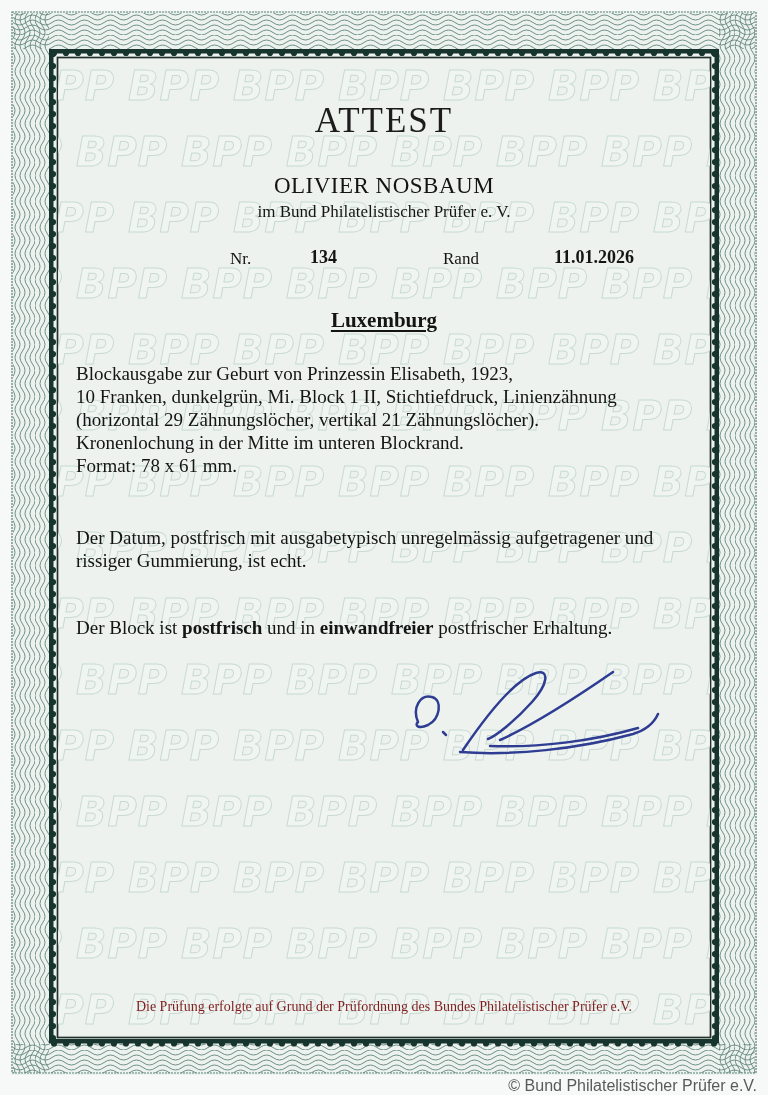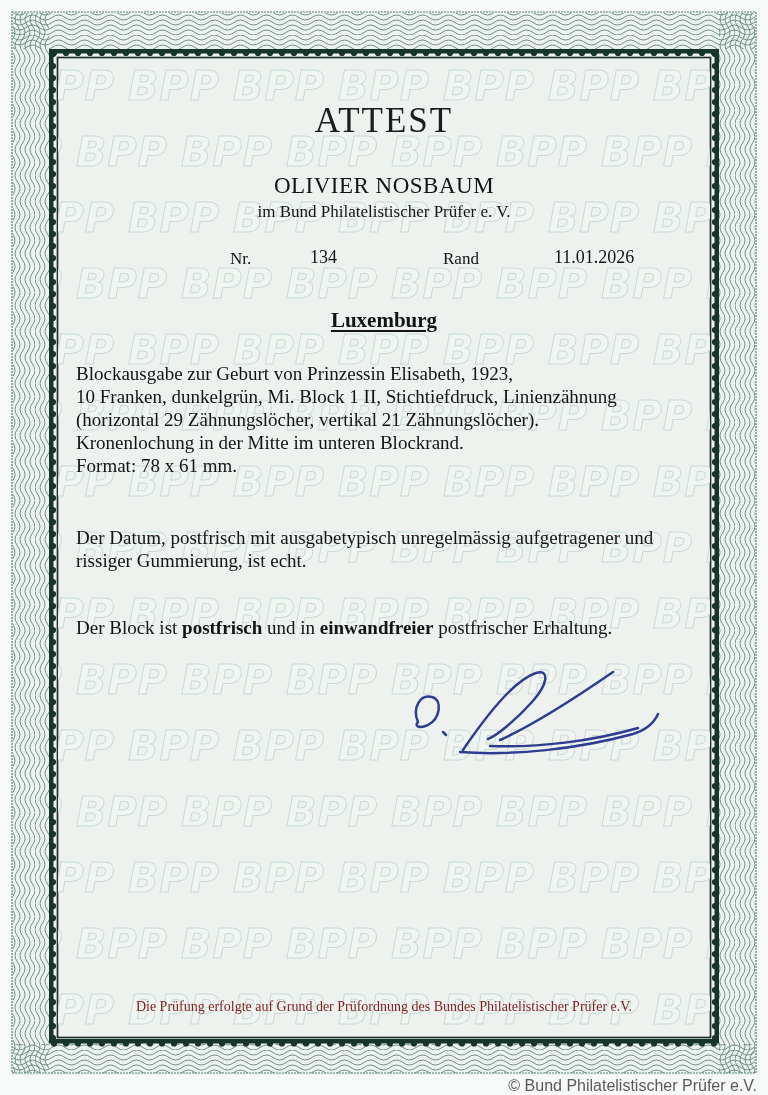--- a/index.html
+++ b/index.html
@@ -13,21 +13,21 @@
   #wm-svg{position:absolute;left:58px;top:58px;}
   .content{position:absolute;left:0;top:0;width:768px;height:852px;}
   .abs{position:absolute;}
   .ctr{left:0;width:768px;text-align:center;}
   .attest{top:101px;font-size:35px;letter-spacing:2px;color:#1c1c1c;}
   .name{top:173px;font-size:23px;font-weight:normal;letter-spacing:.5px;}
   .role{top:184px;font-size:16px;}
   .assoc{top:202px;font-size:17px;}
   .addr{top:220px;font-size:16px;}
   .meta-label{top:249px;font-size:17px;}
-  .meta-value{top:247px;font-size:18px;font-weight:normal;}
+  .meta-value{top:247px;font-size:18px;font-weight:bold;}
   .country{top:289px;font-size:21px;font-weight:bold;
     text-decoration:underline;text-decoration-thickness:2px;text-underline-offset:3px;margin-top:19px;}
   .bodytext{left:76px;width:620px;font-size:19px;line-height:23px;}
   .p1{top:362px;}
   .p2{top:526px;}
   .p3{top:616px;}
   .p4{top:684px;}
   .b{font-weight:bold;}
   #sig-svg{position:absolute;left:388px;top:664px;}
   .foot1{top:951px;font-size:14.5px;line-height:23px;}

